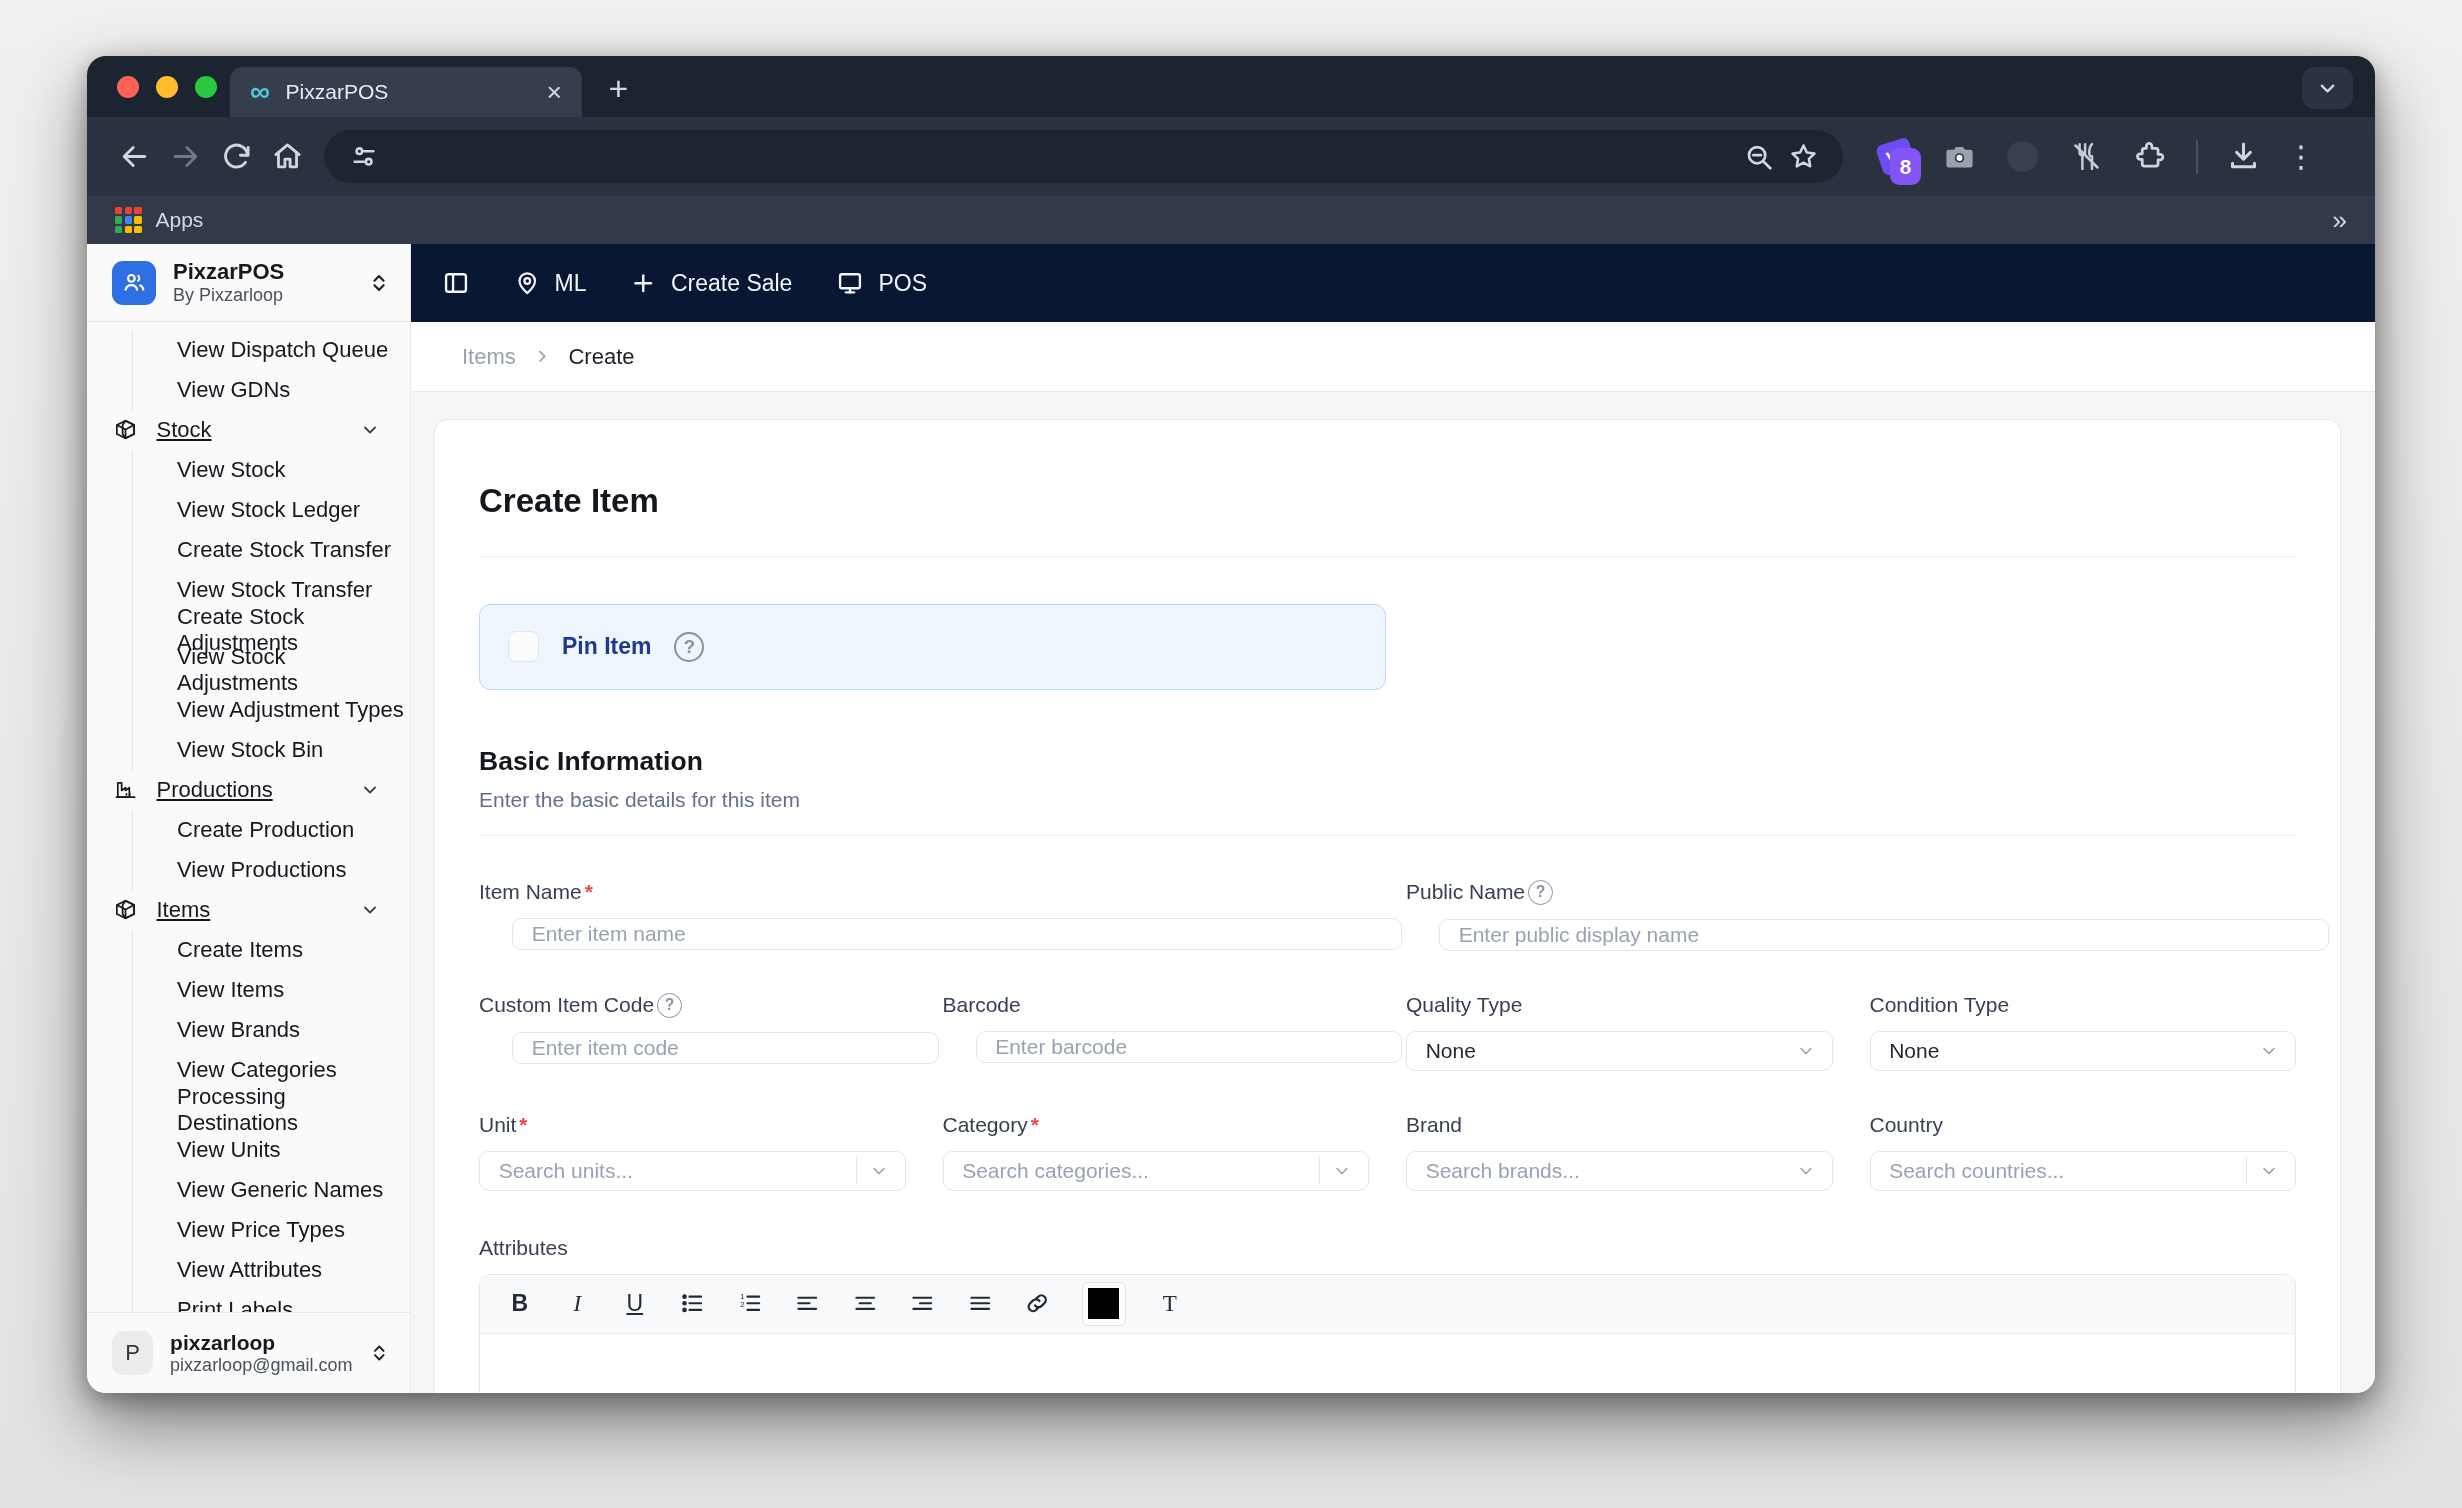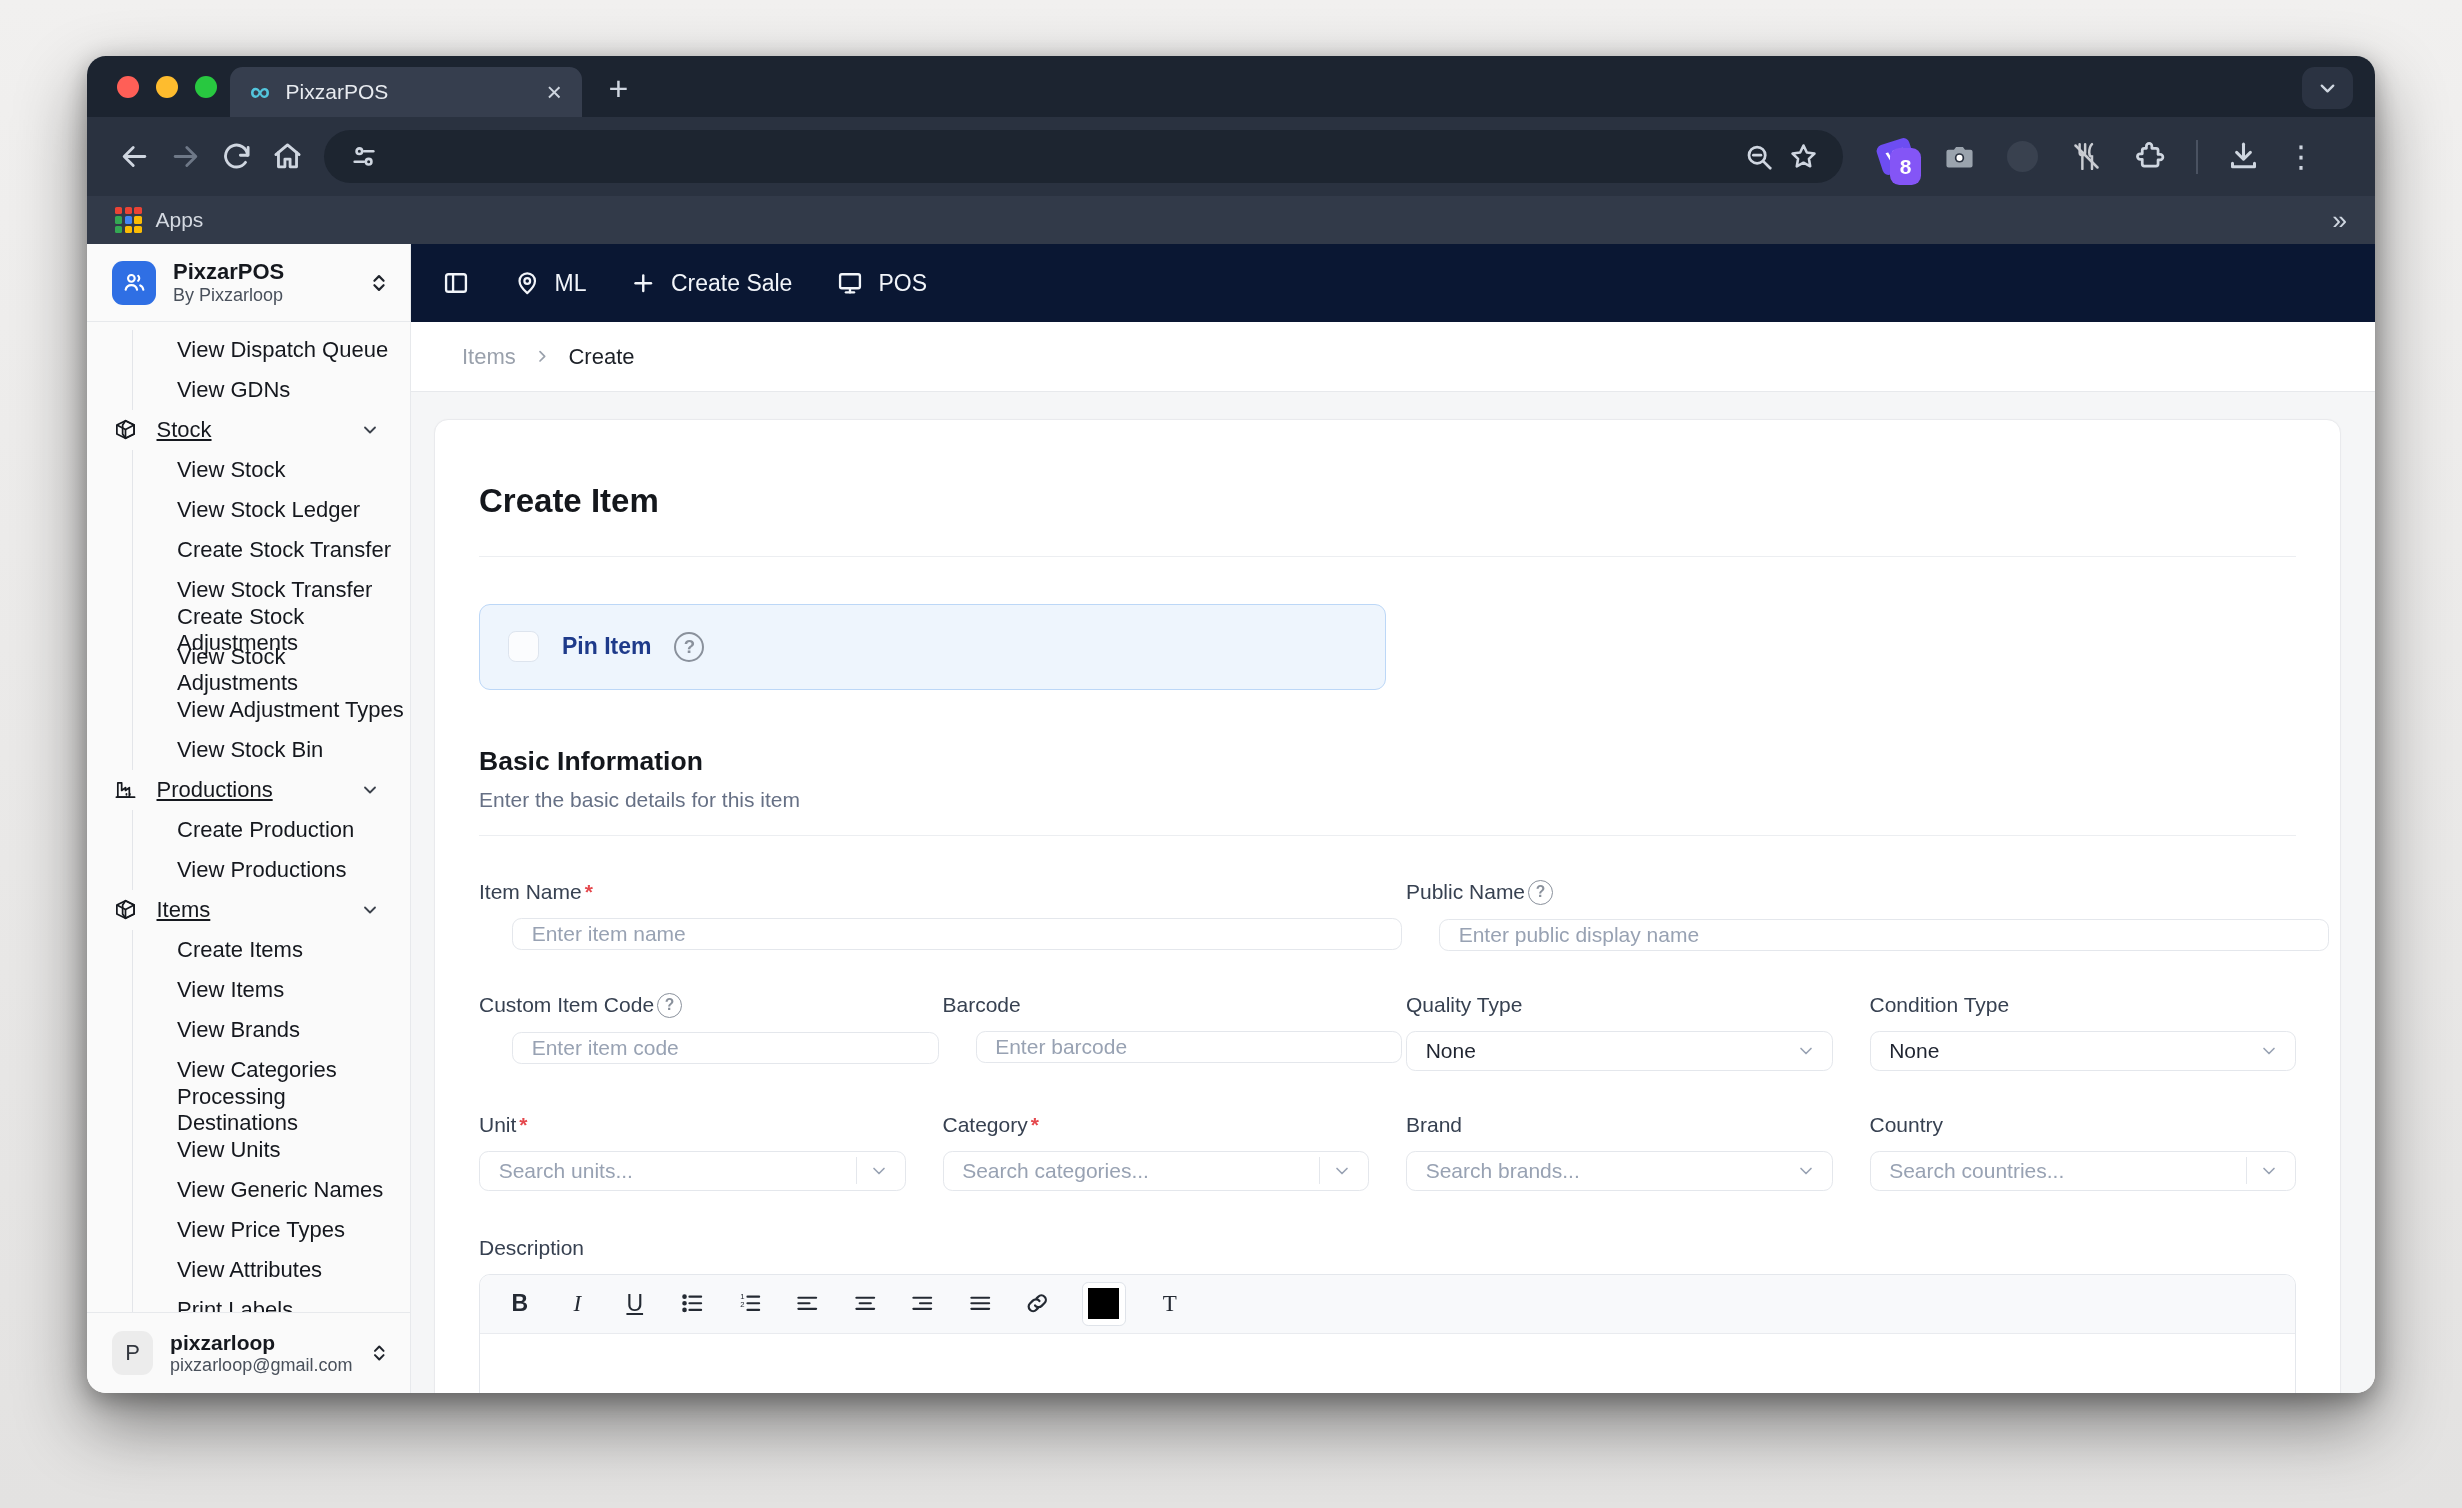--- a/index.html
+++ b/index.html
@@ -630,21 +630,21 @@
                 <span class="sel-div"></span>
                 <span class="sel-chev">
                     <svg width="20" height="20" viewBox="0 0 24 24" fill="none" stroke="currentColor" stroke-width="2" stroke-linecap="round" stroke-linejoin="round">
                       <polyline points="6 9 12 15 18 9"></polyline>
                     </svg>
                   </span>
               </div>
             </div>
           </div>
 
-          <div class="desc-label">Description</div>
+          <div class="desc-label">Attributes</div>
           <div class="editor">
             <div class="ed-toolbar">
               <span class="ed-btn ed-b">B</span>
               <span class="ed-btn ed-i">I</span>
               <span class="ed-btn ed-u">U</span>
               <span class="ed-btn">
                   <svg width="26.5" height="26.5" viewBox="0 0 24 24" fill="none" stroke="currentColor" stroke-width="2" stroke-linecap="round">
                     <circle cx="5" cy="6" r="1.1" fill="currentColor"></circle>
                     <circle cx="5" cy="12" r="1.1" fill="currentColor"></circle>
                     <circle cx="5" cy="18" r="1.1" fill="currentColor"></circle>

